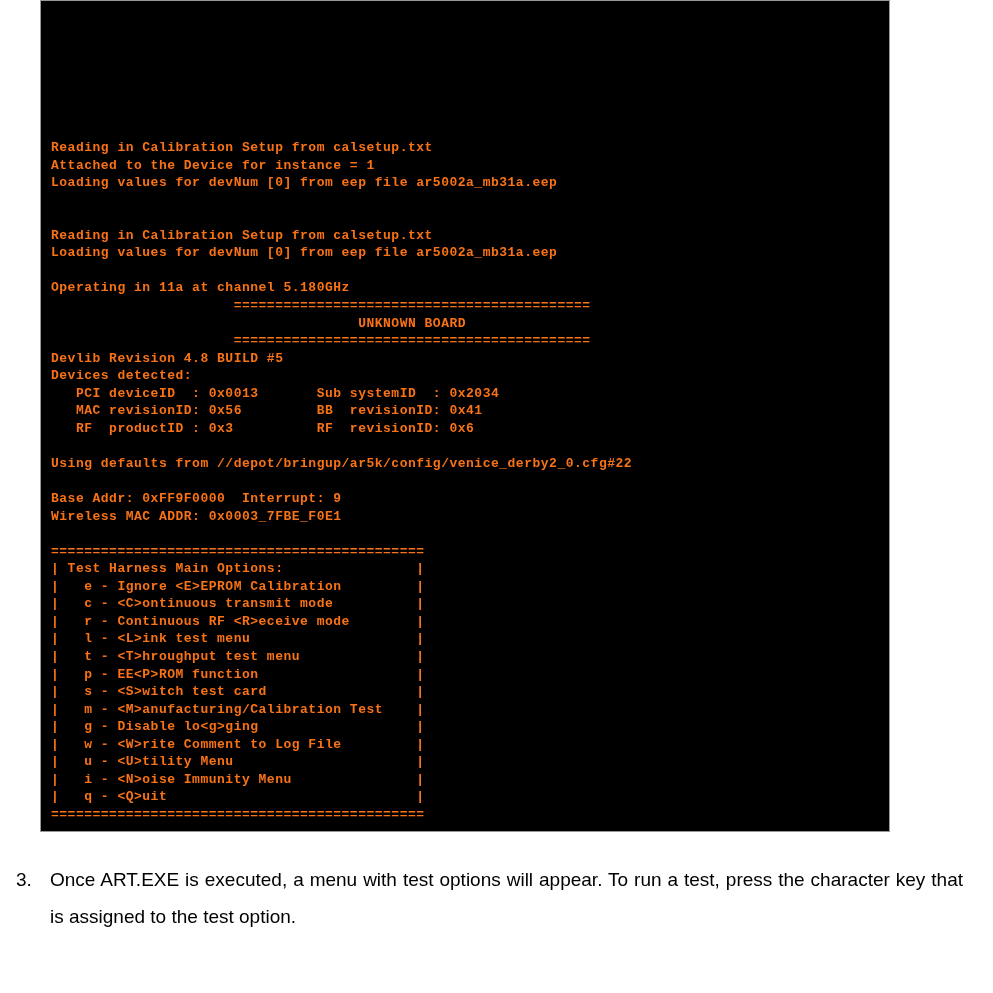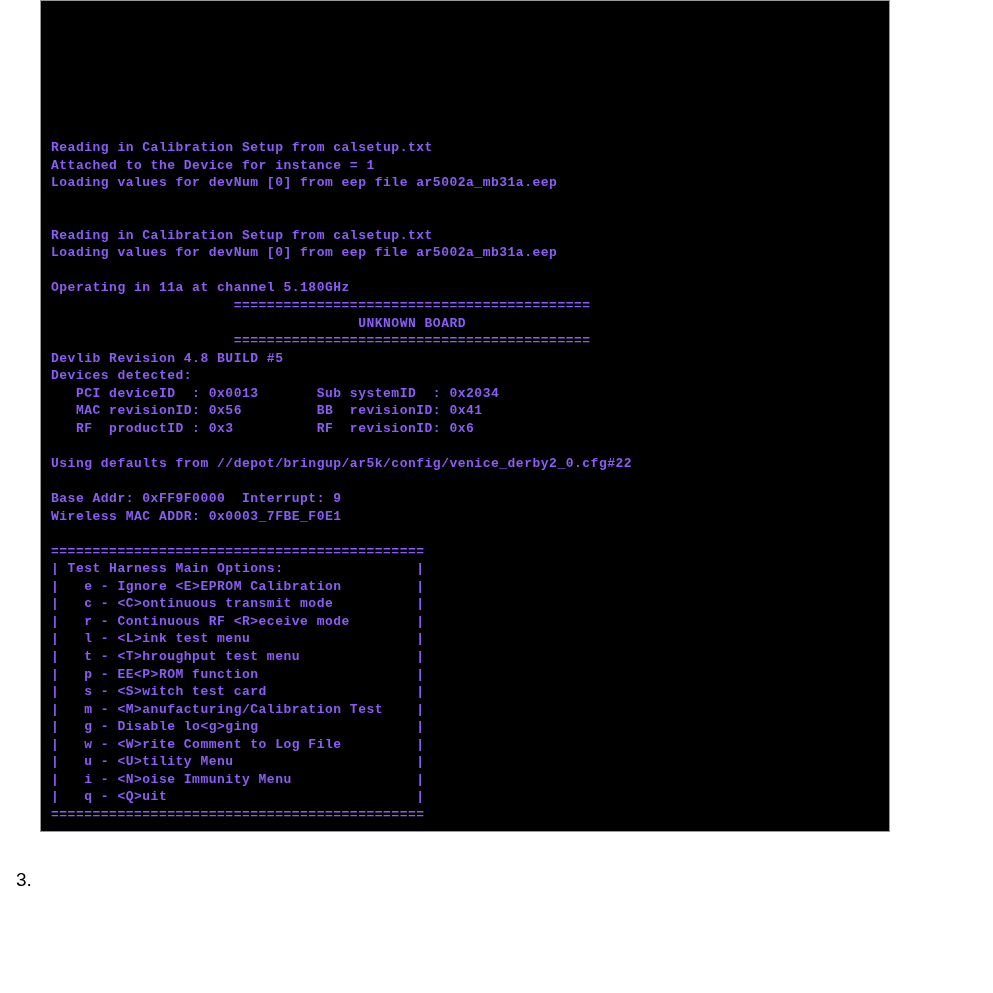--- a/index.html
+++ b/index.html
@@ -18,21 +18,21 @@
     position: relative;
   }
   .terminal-wrap {
     margin-left: 40px;
     margin-top: 0;
     width: 850px;
     border: 1px solid #999;
   }
   .terminal {
     background: #000;
-    color: #8b5cf6;
+    color: #f97316;
     font-family: "Courier New", Courier, monospace;
     font-size: 13px;
     line-height: 1.35;
     letter-spacing: 0.5px;
     font-weight: bold;
     padding: 8px 26px 8px 10px;
     min-height: 750px;
     white-space: pre;
   }
   .terminal .spacer-top {
@@ -104,17 +104,17 @@
 <span class="menu-row">|   w - &lt;W&gt;rite Comment to Log File         |</span>
 <span class="menu-row">|   u - &lt;U&gt;tility Menu                      |</span>
 <span class="menu-row">|   i - &lt;N&gt;oise Immunity Menu               |</span>
 <span class="menu-row">|   q - &lt;Q&gt;uit                              |</span>
 <span>=============================================</span></div>
   </div>
 
   <div class="para-block">
     <div class="para-num">3.</div>
     <div class="para-body">
-      <br>
+      <span>Once ART.EXE is executed, a menu with test options will appear. To run a test, press the character key that is assigned to the test option.</span><br>
     </div>
   </div>
 
 </div>
 
 </body></html>

